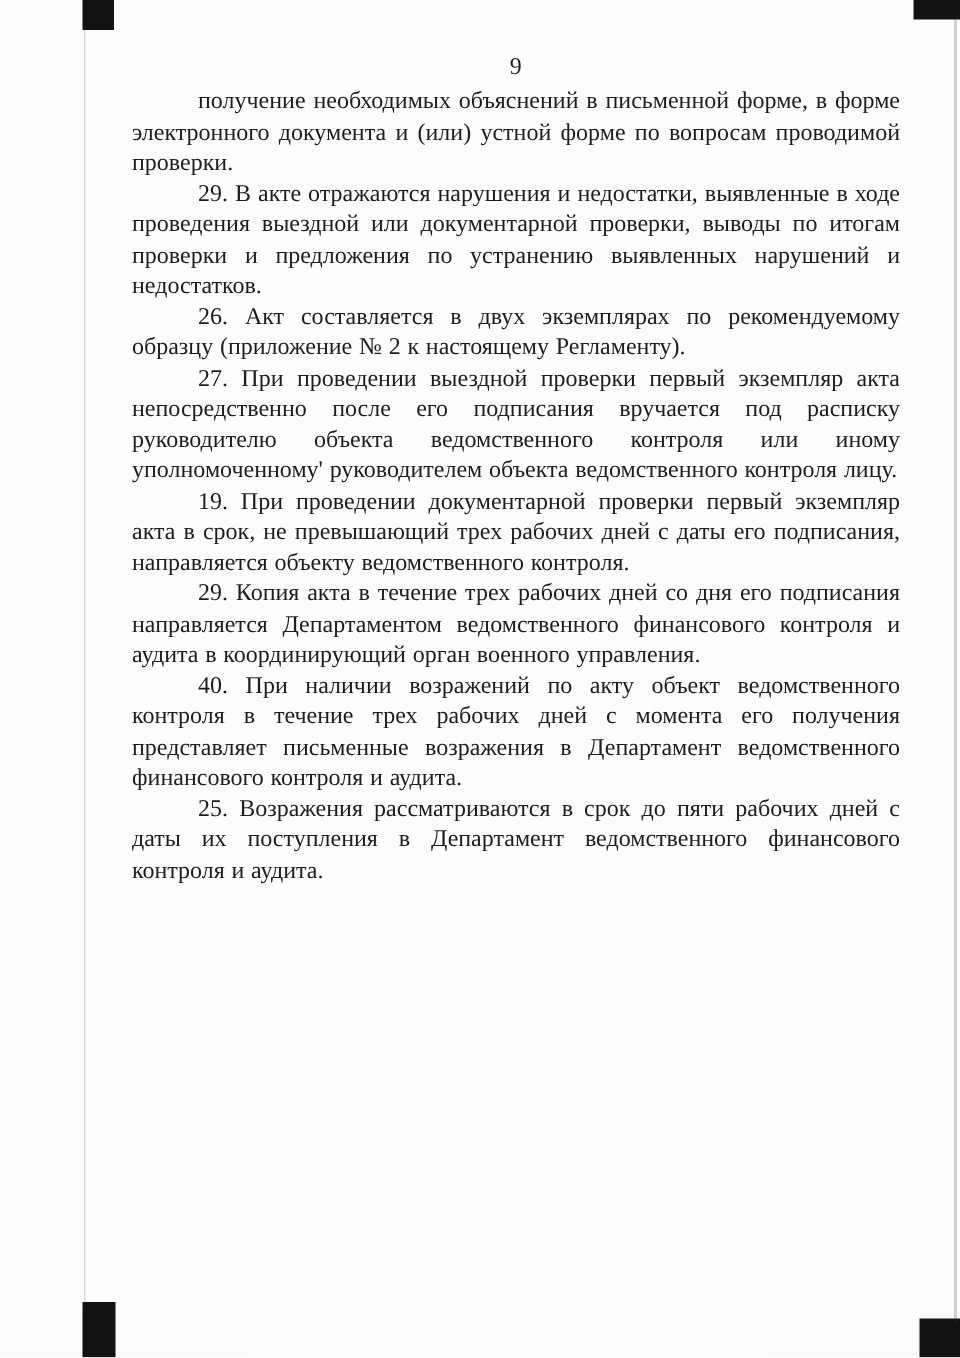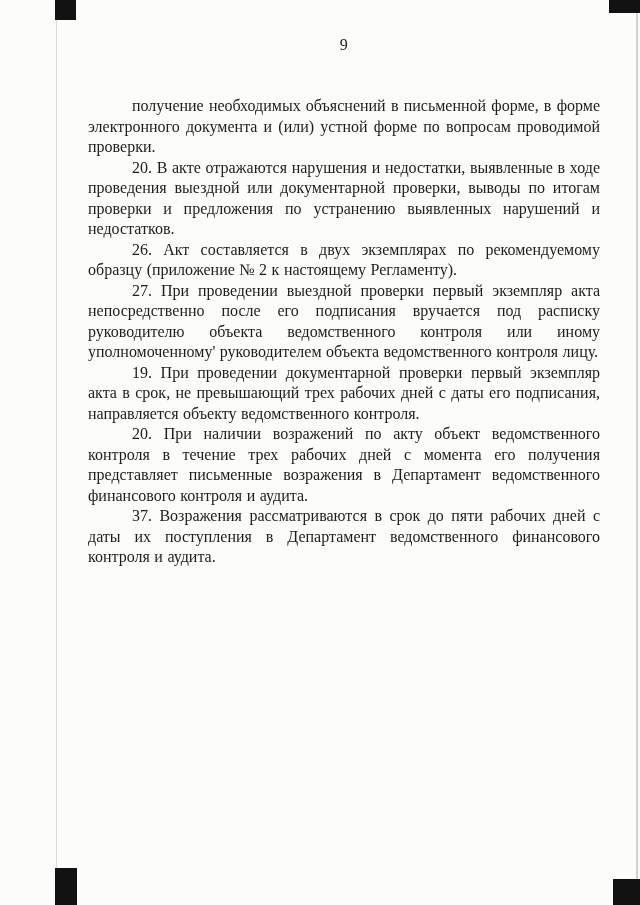--- a/index.html
+++ b/index.html
@@ -36,21 +36,20 @@
     letter-spacing: 0.5px;
   }
   .text-block {
     position: absolute;
     top: 58px;
     left: 88px;
     width: 512px;
     font-size: 16px;
     line-height: 20.5px;
     text-align: justify;
-    margin-top: 38px;
   }
   .para {
     margin: 0;
     text-indent: 44px;
     word-spacing: 0.5px;
   }
 </style>
 </head>
 <body>
 
@@ -60,21 +59,22 @@
   <div class="scan-mark mark-tr"></div>
   <div class="scan-mark mark-bl"></div>
   <div class="scan-mark mark-br"></div>
   <div class="edge-line edge-left"></div>
   <div class="edge-line edge-right"></div>
 
   <div class="page-number">9</div>
 
   <div class="text-block">
       <p class="para">получение необходимых объяснений в письменной форме, в форме электронного документа и (или) устной форме по вопросам проводимой проверки.</p>
-      <p class="para">20. В акте отражаются нарушения и недостатки, выявленные в ходе проведения выездной или документарной проверки, выводы по итогам проверки и предложения по устранению выявленных нарушений и недостатков.</p>
+      <p class="para">29. В акте отражаются нарушения и недостатки, выявленные в ходе проведения выездной или документарной проверки, выводы по итогам проверки и предложения по устранению выявленных нарушений и недостатков.</p>
       <p class="para">26. Акт составляется в двух экземплярах по рекомендуемому образцу (приложение № 2 к настоящему Регламенту).</p>
       <p class="para">27. При проведении выездной проверки первый экземпляр акта непосредственно после его подписания вручается под расписку руководителю объекта ведомственного контроля или иному уполномоченному' руководителем объекта ведомственного контроля лицу.</p>
       <p class="para">19. При проведении документарной проверки первый экземпляр акта в срок, не превышающий трех рабочих дней с даты его подписания, направляется объекту ведомственного контроля.</p>
-      <p class="para">20. При наличии возражений по акту объект ведомственного контроля в течение трех рабочих дней с момента его получения представляет письменные возражения в Департамент ведомственного финансового контроля и аудита.</p>
-      <p class="para">37. Возражения рассматриваются в срок до пяти рабочих дней с даты их поступления в Департамент ведомственного финансового контроля и аудита.</p>
+      <p class="para">29. Копия акта в течение трех рабочих дней со дня его подписания направляется Департаментом ведомственного финансового контроля и аудита в координирующий орган военного управления.</p>
+      <p class="para">40. При наличии возражений по акту объект ведомственного контроля в течение трех рабочих дней с момента его получения представляет письменные возражения в Департамент ведомственного финансового контроля и аудита.</p>
+      <p class="para">25. Возражения рассматриваются в срок до пяти рабочих дней с даты их поступления в Департамент ведомственного финансового контроля и аудита.</p>
     </div>
 
 </div>
 
 </body></html>

